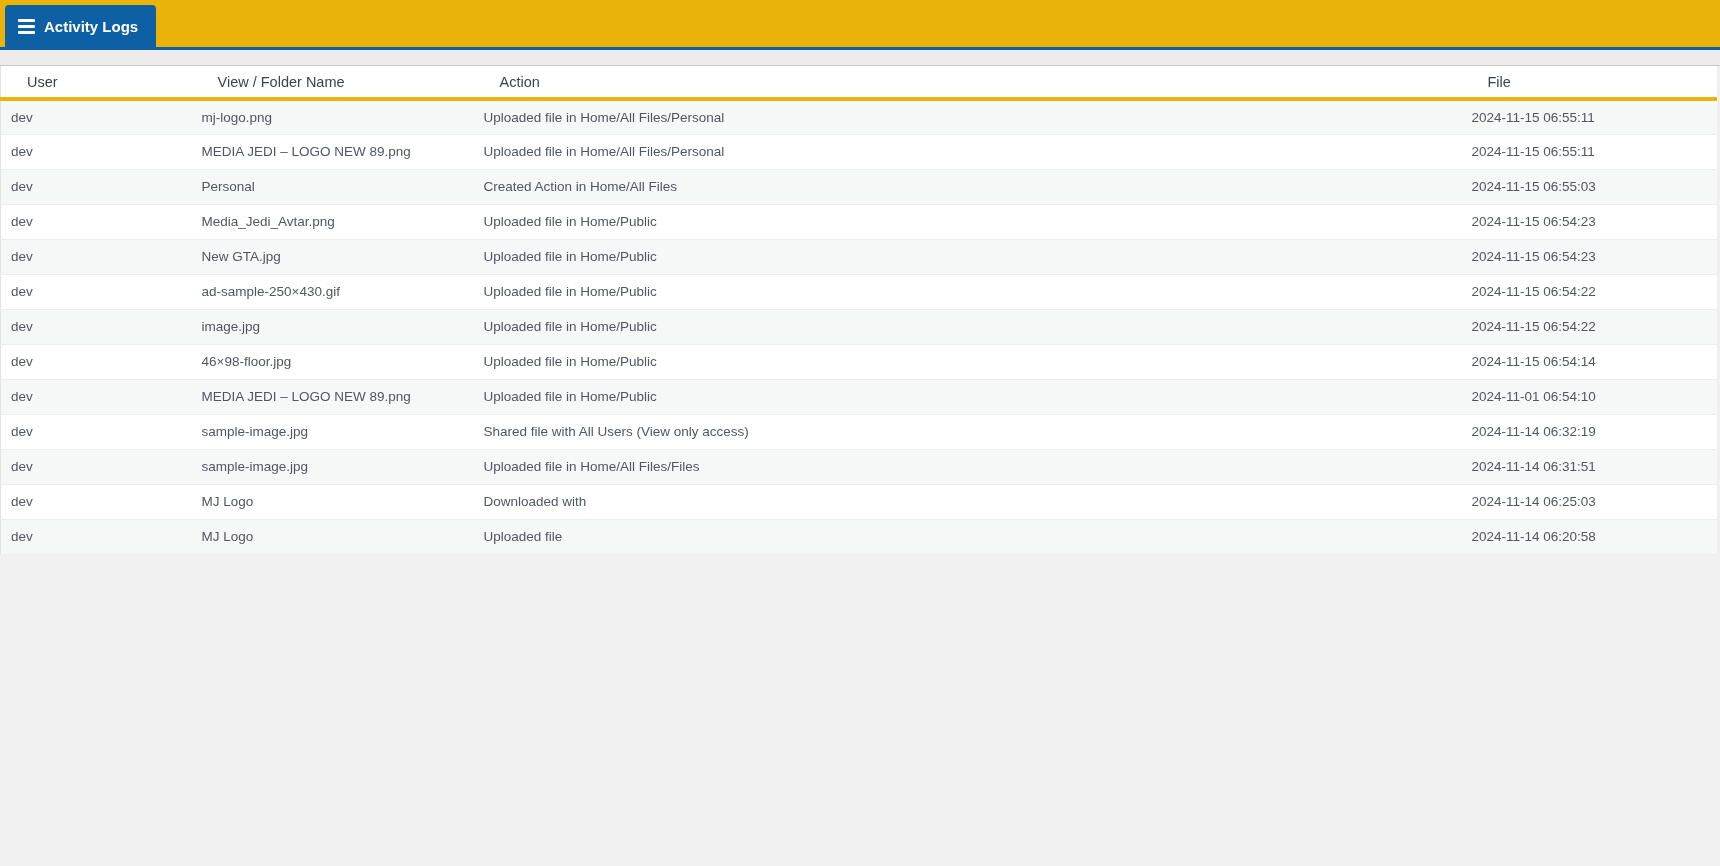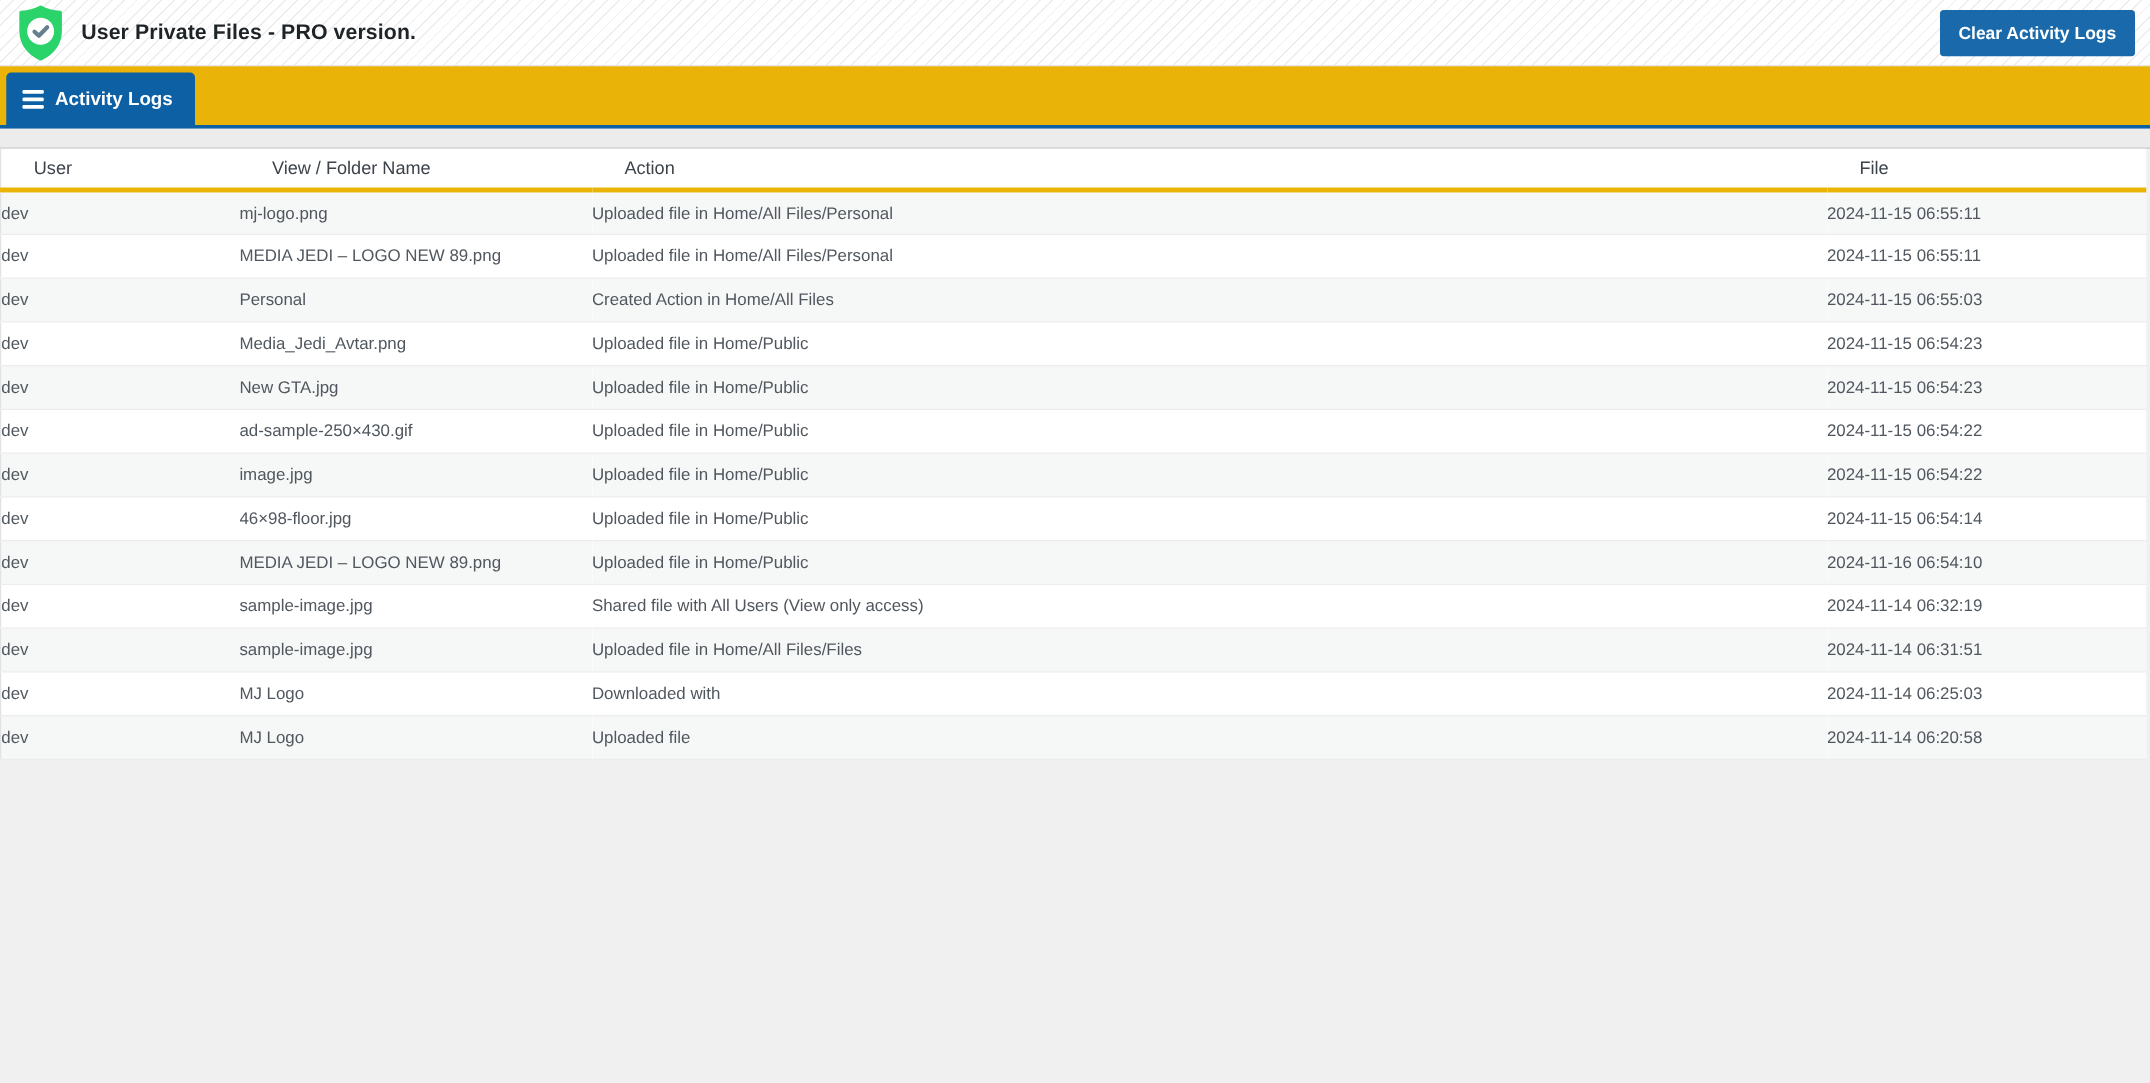--- a/index.html
+++ b/index.html
@@ -77,47 +77,34 @@
     font-size: 14.5px;
     color: #3c434a;
     height: 33px;
     padding: 0 26px;
     background: #ffffff;
     border-bottom: 4px solid #eab308;
     white-space: nowrap; overflow: hidden;
   }
   .logs td {
     height: 35px;
-    padding: 0 0;
+    padding: 0 10px;
     font-size: 13.5px;
     color: #50575e;
     border-bottom: 1px solid #ececed;
     white-space: nowrap; overflow: hidden;
   }
   .logs tbody tr:nth-child(odd) { background: #f6f7f7; }
   .logs tbody tr:nth-child(even) { background: #ffffff; }
 </style>
 </head>
 <body style="--accent-blue: #0d60a3; --button-blue: #1a6aab; --shield-green: #2bd36b; --check-gray: #64808d; --header-text: #1d2327;">
 
 <div class="page">
 
-  <header class="topbar">
-    <div class="brand">
-      <span class="shield">
-        <svg viewBox="0 0 24 24" aria-hidden="true">
-          <path d="M12 1.4 C14.4 2.7 17.2 3.4 20 3.6 V11 C20 16.2 16.9 20.4 12 22.5 C7.1 20.4 4 16.2 4 11 V3.6 C6.8 3.4 9.6 2.7 12 1.4 Z" fill="#2bd36b" stroke="#2bd36b" stroke-width="1.4" stroke-linejoin="round" class="shield-body"></path>
-          <circle cx="12" cy="11.2" r="5.5" fill="#ffffff"></circle>
-          <path d="M9.5 11.4 L11.3 13.1 L14.7 9.6" fill="none" stroke="#64808d" stroke-width="1.7" stroke-linecap="round" stroke-linejoin="round"></path>
-        </svg>
-      </span>
-      <h1 class="title">User Private Files - PRO version.</h1>
-    </div>
-    <button class="clear-btn">Clear Activity Logs</button>
-  </header>
 
   <nav class="tabbar">
     <div class="tab">
       <span class="burger">
           <i></i>
           <i></i>
           <i></i>
         </span>
       <span class="tab-label">Activity Logs</span>
     </div>
@@ -187,21 +174,21 @@
           <tr>
             <td>dev</td>
             <td>46×98-floor.jpg</td>
             <td>Uploaded file in Home/Public</td>
             <td>2024-11-15 06:54:14</td>
           </tr>
           <tr>
             <td>dev</td>
             <td>MEDIA JEDI – LOGO NEW 89.png</td>
             <td>Uploaded file in Home/Public</td>
-            <td>2024-11-16 06:54:10</td>
+            <td>2024-11-01 06:54:10</td>
           </tr>
           <tr>
             <td>dev</td>
             <td>sample-image.jpg</td>
             <td>Shared file with All Users (View only access)</td>
             <td>2024-11-14 06:32:19</td>
           </tr>
           <tr>
             <td>dev</td>
             <td>sample-image.jpg</td>

